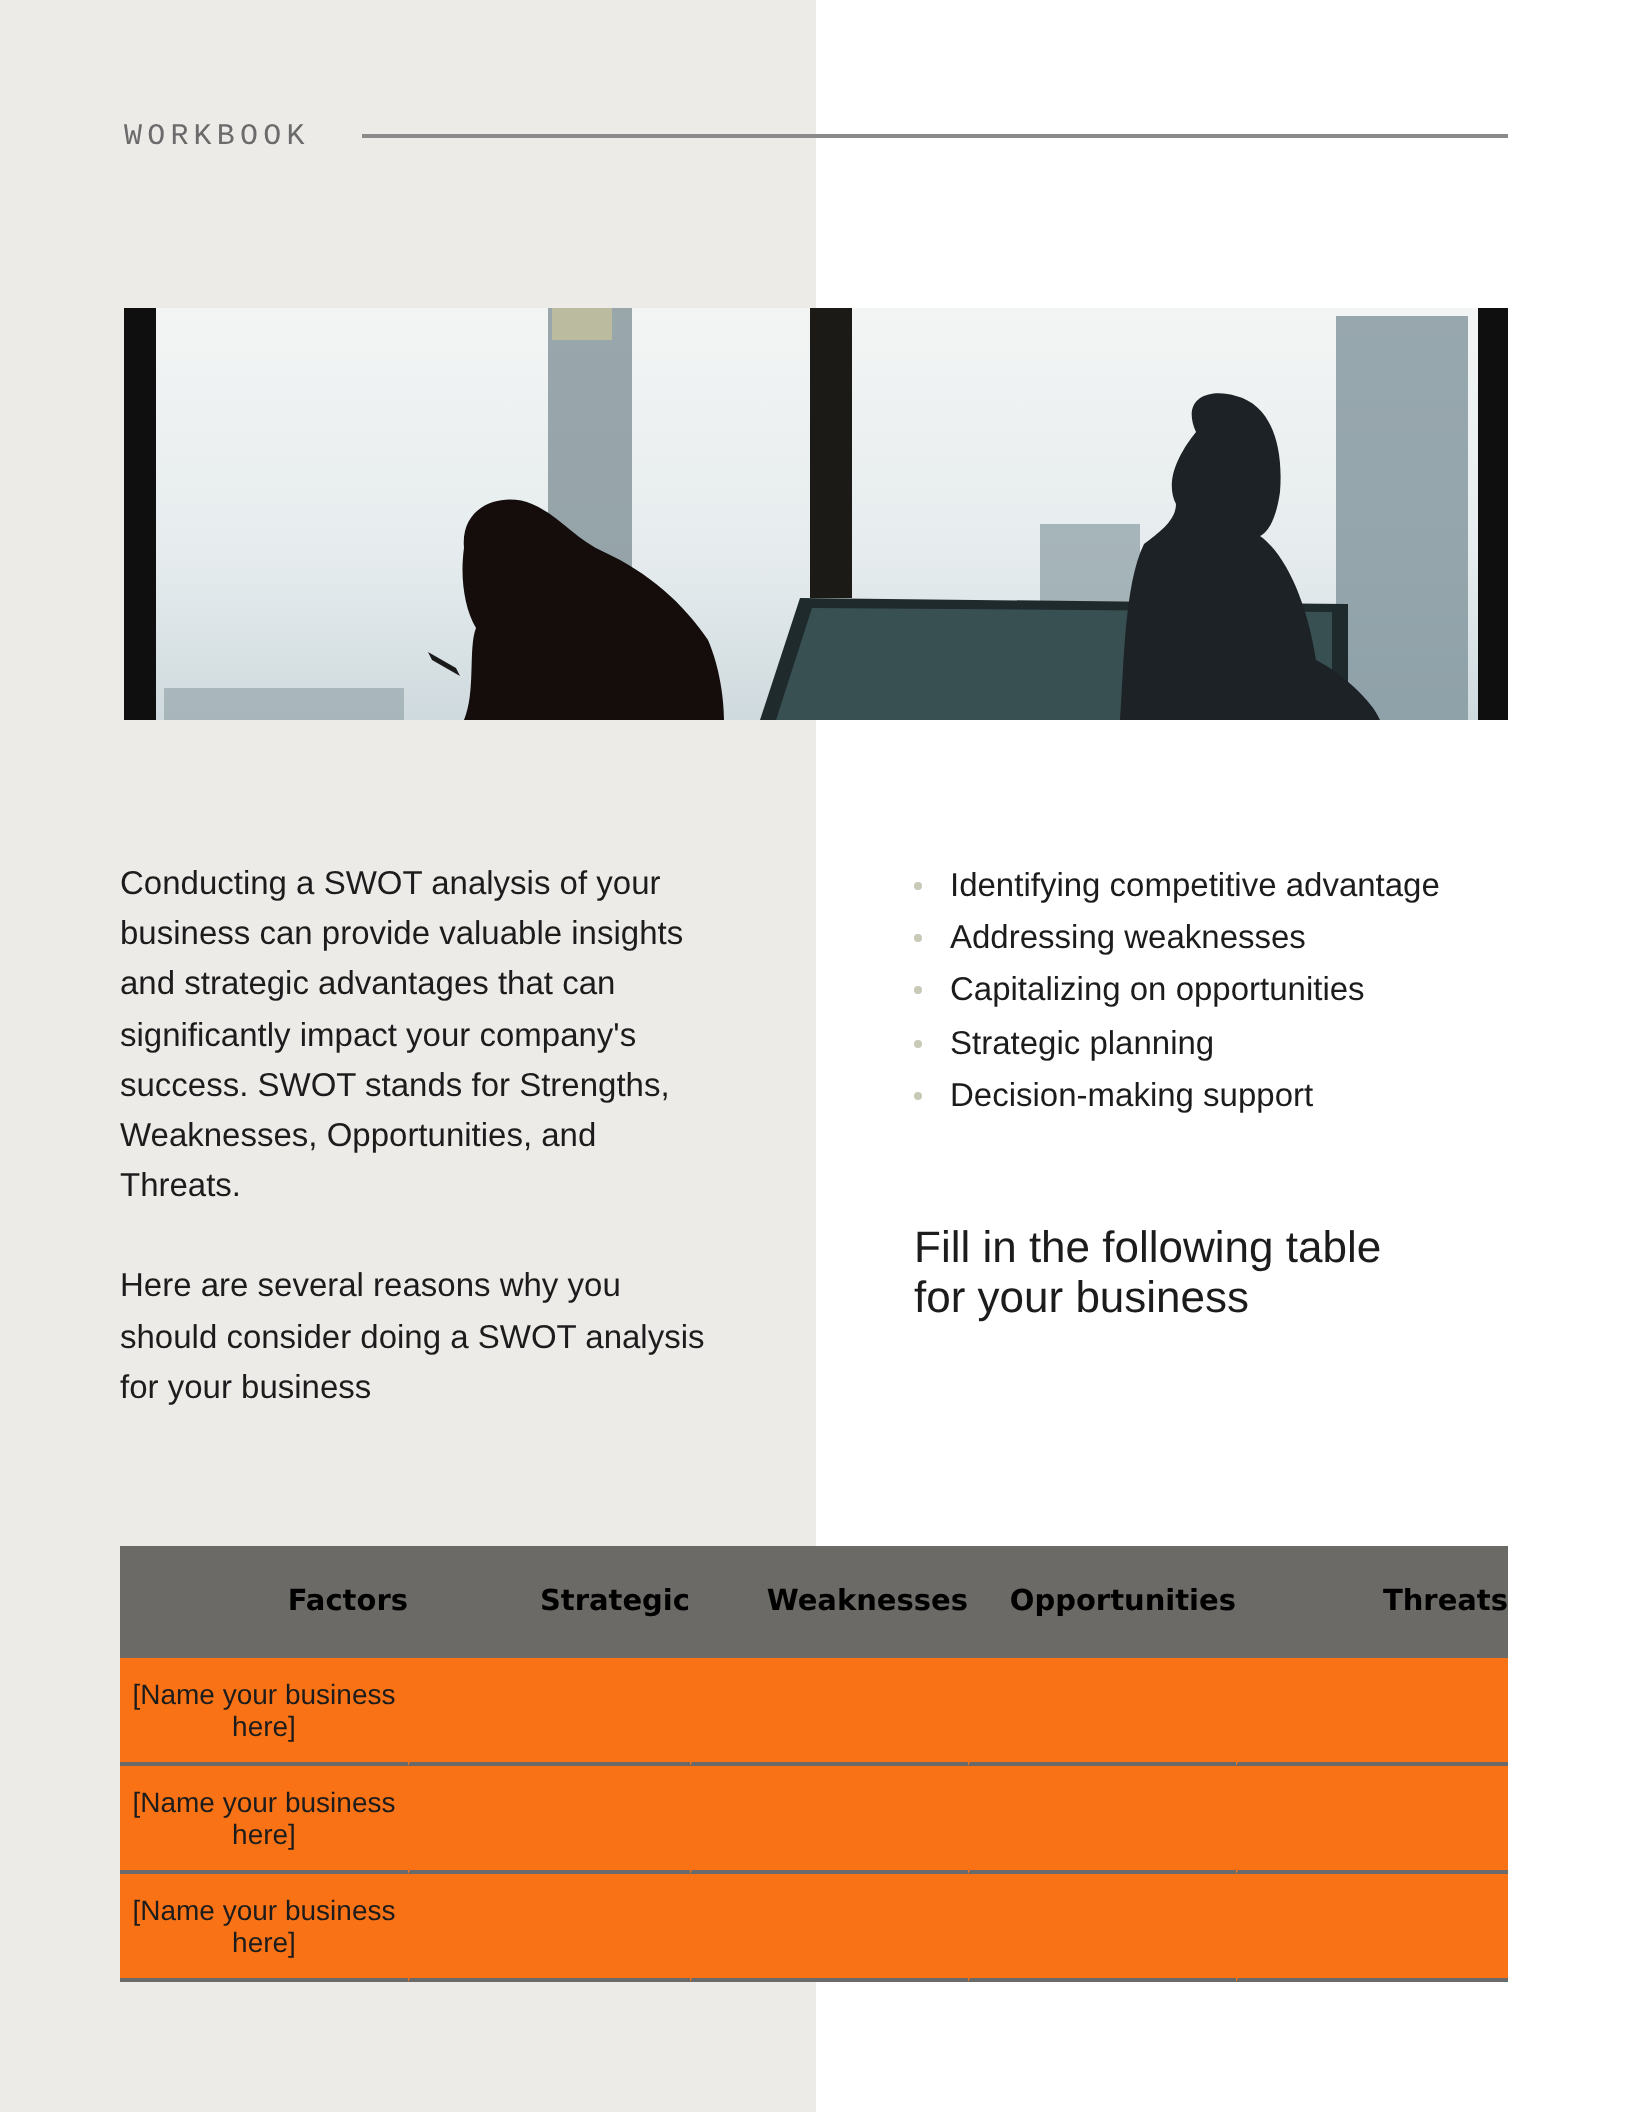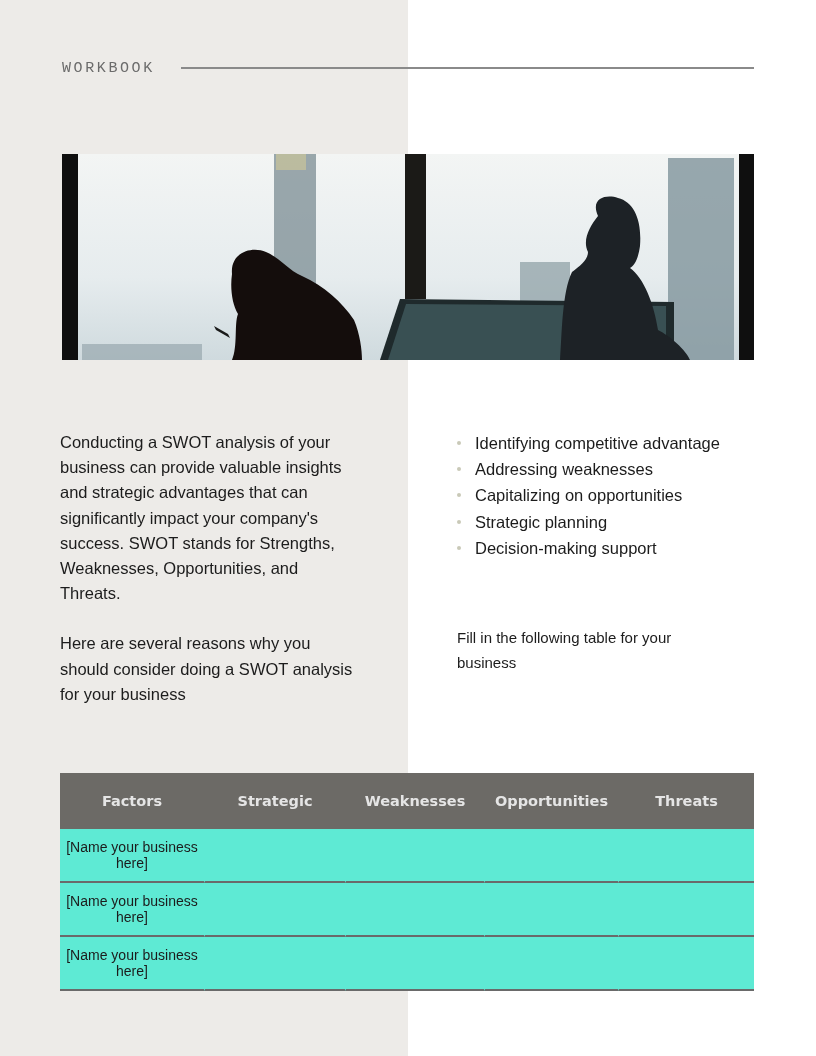--- a/index.html
+++ b/index.html
@@ -8,24 +8,24 @@
   .left-panel { position: absolute; left: 0; top: 0; width: 408px; height: 1056px; background: #edebe8; }
   .header-label { position: absolute; left: 62px; top: 60px; font-size: 15px; letter-spacing: 2.6px; color: #6b6b6b; font-family: Liberation Mono, monospace; }
   .header-rule { position: absolute; left: 181px; top: 67px; width: 573px; height: 2px; background: #8a8a8a; }
   .hero { position: absolute; left: 62px; top: 154px; width: 692px; height: 206px; overflow: hidden; background: #e9eef0; }
   .hero svg { display: block; width: 100%; height: 100%; }
   .intro { position: absolute; left: 60px; top: 430px; width: 300px; font-size: 16.5px; line-height: 25.2px; color: #1c1c1c; }
   .intro p + p { margin-top: 25px; }
   .reasons { position: absolute; left: 455px; top: 430px; width: 320px; list-style: none; font-size: 16.5px; line-height: 26.2px; color: #1c1c1c; }
   .reasons li { position: relative; padding-left: 20px; }
   .reasons li .dot { position: absolute; left: 2px; top: 11px; width: 4px; height: 4px; border-radius: 50%; background: #c9c9b8; }
-  .fill-note { position: absolute; left: 457px; top: 625px; width: 260px; font-size: 15px; line-height: 25.2px; color: #1c1c1c; }
+  .fill-note { position: absolute; left: 457px; top: 611px; width: 260px; font-size: 22px; line-height: 25.2px; color: #1c1c1c; }
   .swot-table { position: absolute; left: 60px; top: 773px; width: 694px; border-collapse: separate; border-spacing: 0; }
-  .swot-table th { background: #6c6a66; color: #e5e5e5; height: 56px; font-family: "DejaVu Sans", sans-serif; font-weight: bold; font-size: 14.5px; text-align: center; vertical-align: middle; }
-  .swot-table td { background: #5eead4; height: 54px; border-bottom: 2px solid #6a6a6a; text-align: center; vertical-align: middle; font-size: 14px; line-height: 16.5px; color: #1c1c1c; }
+  .swot-table th { background: #6c6a66; color: #000000; height: 56px; font-family: "DejaVu Sans", sans-serif; font-weight: bold; font-size: 14.5px; text-align: right; vertical-align: middle; }
+  .swot-table td { background: #f97316; height: 54px; border-bottom: 2px solid #6a6a6a; text-align: center; vertical-align: middle; font-size: 14px; line-height: 16.5px; color: #1c1c1c; }
   .swot-table td + td, .swot-table th + th { border-left: 1px solid transparent; }
   .col1 { width: 144px; } .col2 { width: 141px; } .col3 { width: 139px; } .col4 { width: 134px; } .col5 { width: 136px; }
 </style>
 </head>
 <body>
 
 <div class="left-panel"></div>
 
 <div class="header-label">WORKBOOK</div>
 <div class="header-rule"></div>

